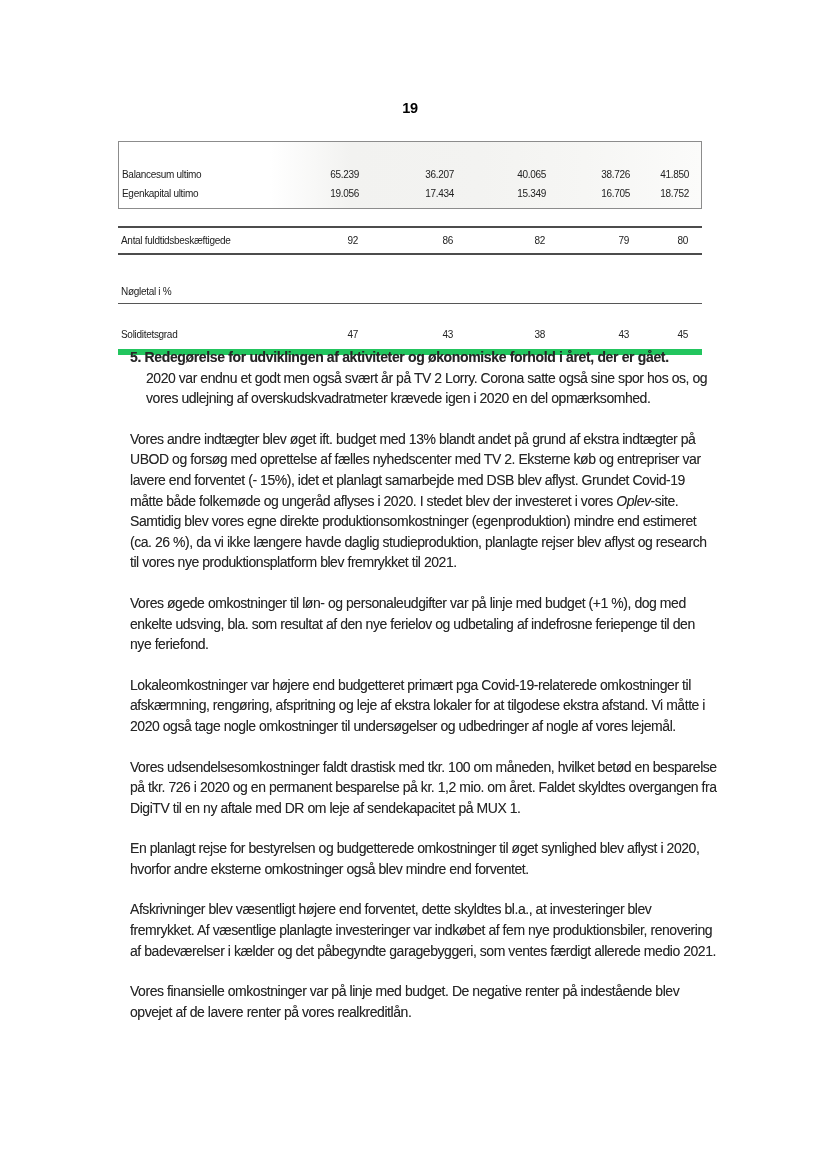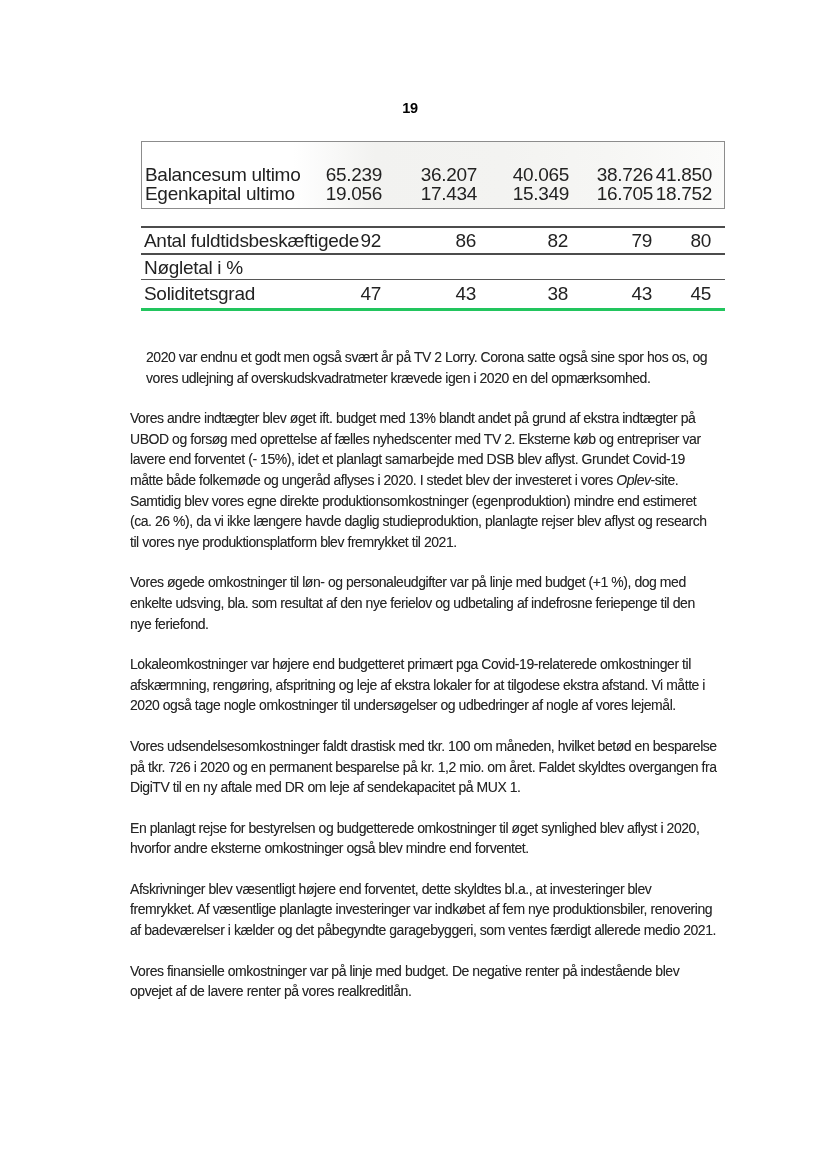--- a/index.html
+++ b/index.html
@@ -17,22 +17,22 @@
   .page-number {
     position: absolute; top: 100px; left: 0; right: 6px;
     text-align: center;
     font-size: 14.5px; font-weight: 700;
     letter-spacing: -0.2px;
     color: #000000;
   }
 
   
   .table-area {
-    position: absolute; left: 141px; top: 141px; width: 584px;
-    font-size: 19px; letter-spacing: -0.3px; color: #222;
+    position: absolute; left: 118px; top: 141px; width: 584px;
+    font-size: 10px; letter-spacing: -0.3px; color: #222;
   }
   .boxed {
     box-sizing: border-box;
     border: 1px solid #8c8c8c;
     padding: 23px 12px 5px 3px;
     background: linear-gradient(90deg,
        #ffffff 0%, #ffffff 26%, #f2f2f0 40%, #f3f3f1 62%,
        #f6f6f4 80%, #fbfbfa 100%);
   }
   .trow {
@@ -43,29 +43,30 @@
   .tlabel { text-align: left; white-space: nowrap; }
   .tnum { text-align: right; font-variant-numeric: tabular-nums; }
 
   .emp-row {
     margin-top: 17px;
     border-top: 2px solid #4c4c4c;
     border-bottom: 2px solid #4c4c4c;
     padding: 3px 14px 3px 3px;
   }
   .keyfig-head {
-    margin-top: 4px;
+    margin-top: 28px;
     padding: 0 0 3px 3px;
     border-bottom: 1.5px solid #565656;
     line-height: 17px;
     white-space: nowrap;
   }
   .sol-row {
     padding: 4px 14px 5px 3px;
-    border-bottom: 3px solid #22c55e;
+    border-bottom: 6px solid #22c55e;
+    margin-top: 17px;
   }
 
   
   .report {
     position: absolute; left: 130px; top: 347px; width: 588px;
     font-size: 14px; line-height: 20.6px;
     letter-spacing: -0.45px;
     color: #262626;
     text-shadow: 0 0 0.4px rgba(30,30,30,0.35);
   }
@@ -125,20 +126,21 @@
         <div class="tnum">43</div>
         <div class="tnum">38</div>
         <div class="tnum">43</div>
         <div class="tnum">45</div>
       </div>
     </div>
 
   </div>
 
   <div class="report">
+    <p class="heading">5. Redegørelse for udviklingen af aktiviteter og økonomiske forhold i året, der er gået.</p>
     <p class="first">2020 var endnu et godt men også svært år på TV 2 Lorry. Corona satte også sine spor hos os, og vores udlejning af overskudskvadratmeter krævede igen i 2020 en del opmærksomhed.</p>
     <p class="para"><span>Vores andre indtægter blev øget ift. budget med 13% blandt andet på grund af ekstra indtægter på UBOD og forsøg med oprettelse af fælles nyhedscenter med TV 2. Eksterne køb og entrepriser var lavere end forventet (- 15%), idet et planlagt samarbejde med DSB blev aflyst. Grundet Covid-19 måtte både folkemøde og ungeråd aflyses i 2020. I stedet blev der investeret i vores </span><span class="italic">Oplev</span><span>-site.  Samtidig blev vores egne direkte produktionsomkostninger (egenproduktion) mindre end estimeret (ca. 26 %), da vi ikke længere havde daglig studieproduktion, planlagte rejser blev aflyst og research til vores nye produktionsplatform blev fremrykket til 2021.</span></p>
     <p class="para">Vores øgede omkostninger til løn- og personaleudgifter var på linje med budget (+1 %), dog med enkelte udsving, bla. som resultat af den nye ferielov og udbetaling af indefrosne feriepenge til den nye feriefond.</p>
     <p class="para">Lokaleomkostninger var højere end budgetteret primært pga Covid-19-relaterede omkostninger til afskærmning, rengøring, afspritning og leje af ekstra lokaler for at tilgodese ekstra afstand. Vi måtte i 2020 også tage nogle omkostninger til undersøgelser og udbedringer af nogle af vores lejemål.</p>
     <p class="para">Vores udsendelsesomkostninger faldt drastisk med tkr. 100 om måneden, hvilket betød en besparelse på tkr. 726 i 2020 og en permanent besparelse på kr. 1,2 mio. om året. Faldet skyldtes overgangen fra DigiTV til en ny aftale med DR om leje af sendekapacitet på MUX 1.</p>
     <p class="para">En planlagt rejse for bestyrelsen og budgetterede omkostninger til øget synlighed blev aflyst i 2020, hvorfor andre eksterne omkostninger også blev mindre end forventet.</p>
     <p class="para">Afskrivninger blev væsentligt højere end forventet, dette skyldtes bl.a., at investeringer blev fremrykket. Af væsentlige planlagte investeringer var indkøbet af fem nye produktionsbiler, renovering af badeværelser i kælder og det påbegyndte garagebyggeri, som ventes færdigt allerede medio 2021.</p>
     <p class="para">Vores finansielle omkostninger var på linje med budget. De negative renter på indestående blev opvejet af de lavere renter på vores realkreditlån.</p>
   </div>
 

